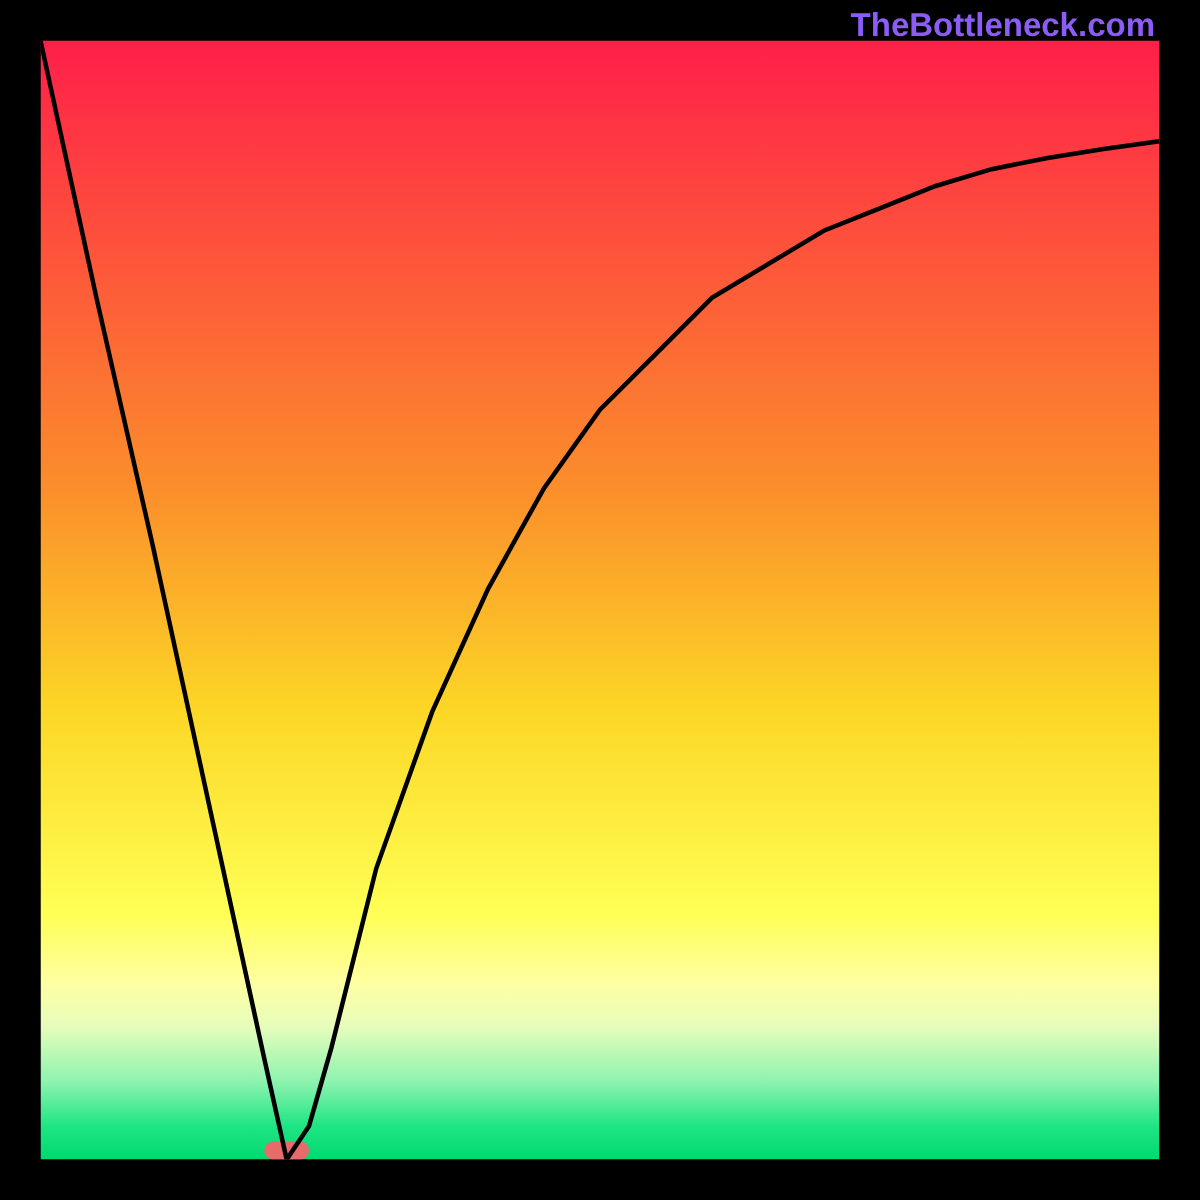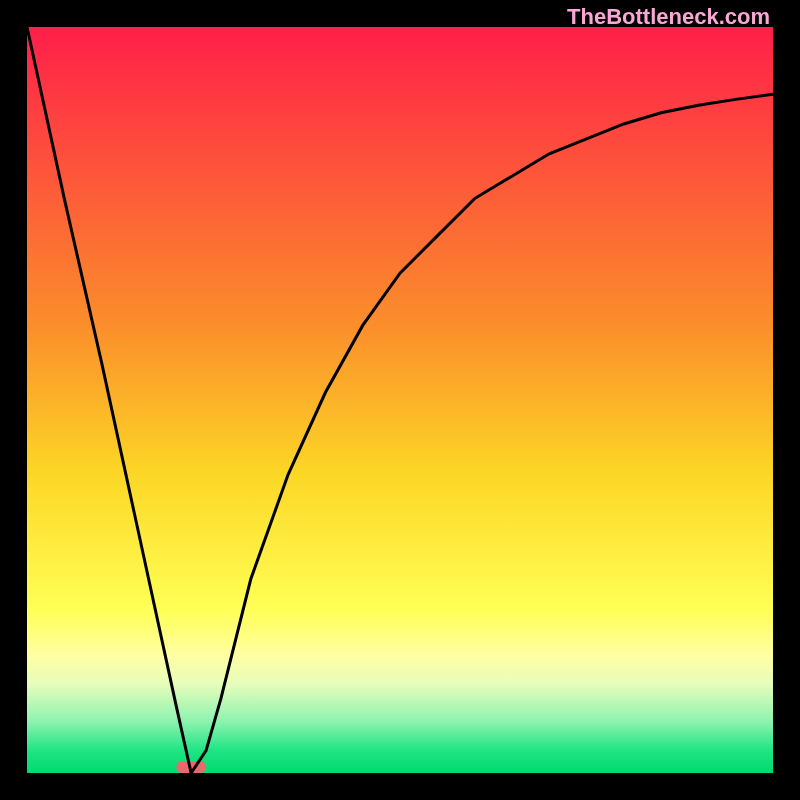--- a/index.html
+++ b/index.html
@@ -21,21 +21,21 @@
     position: absolute;
     left: 27px;
     top: 27px;
     width: 746px;
     height: 746px;
   }
   .brand {
     position: absolute;
     top: 4px;
     right: 30px;
-    color: #f9a8d4;
+    color: #8b5cf6;
     font-size: 22px;
     font-weight: 600;
   }
 </style>
 </head>
 <body>
 
 <div class="outer">
   <div class="brand">TheBottleneck.com</div>
   <svg class="plot" viewBox="0 0 100 100" preserveAspectRatio="none">

